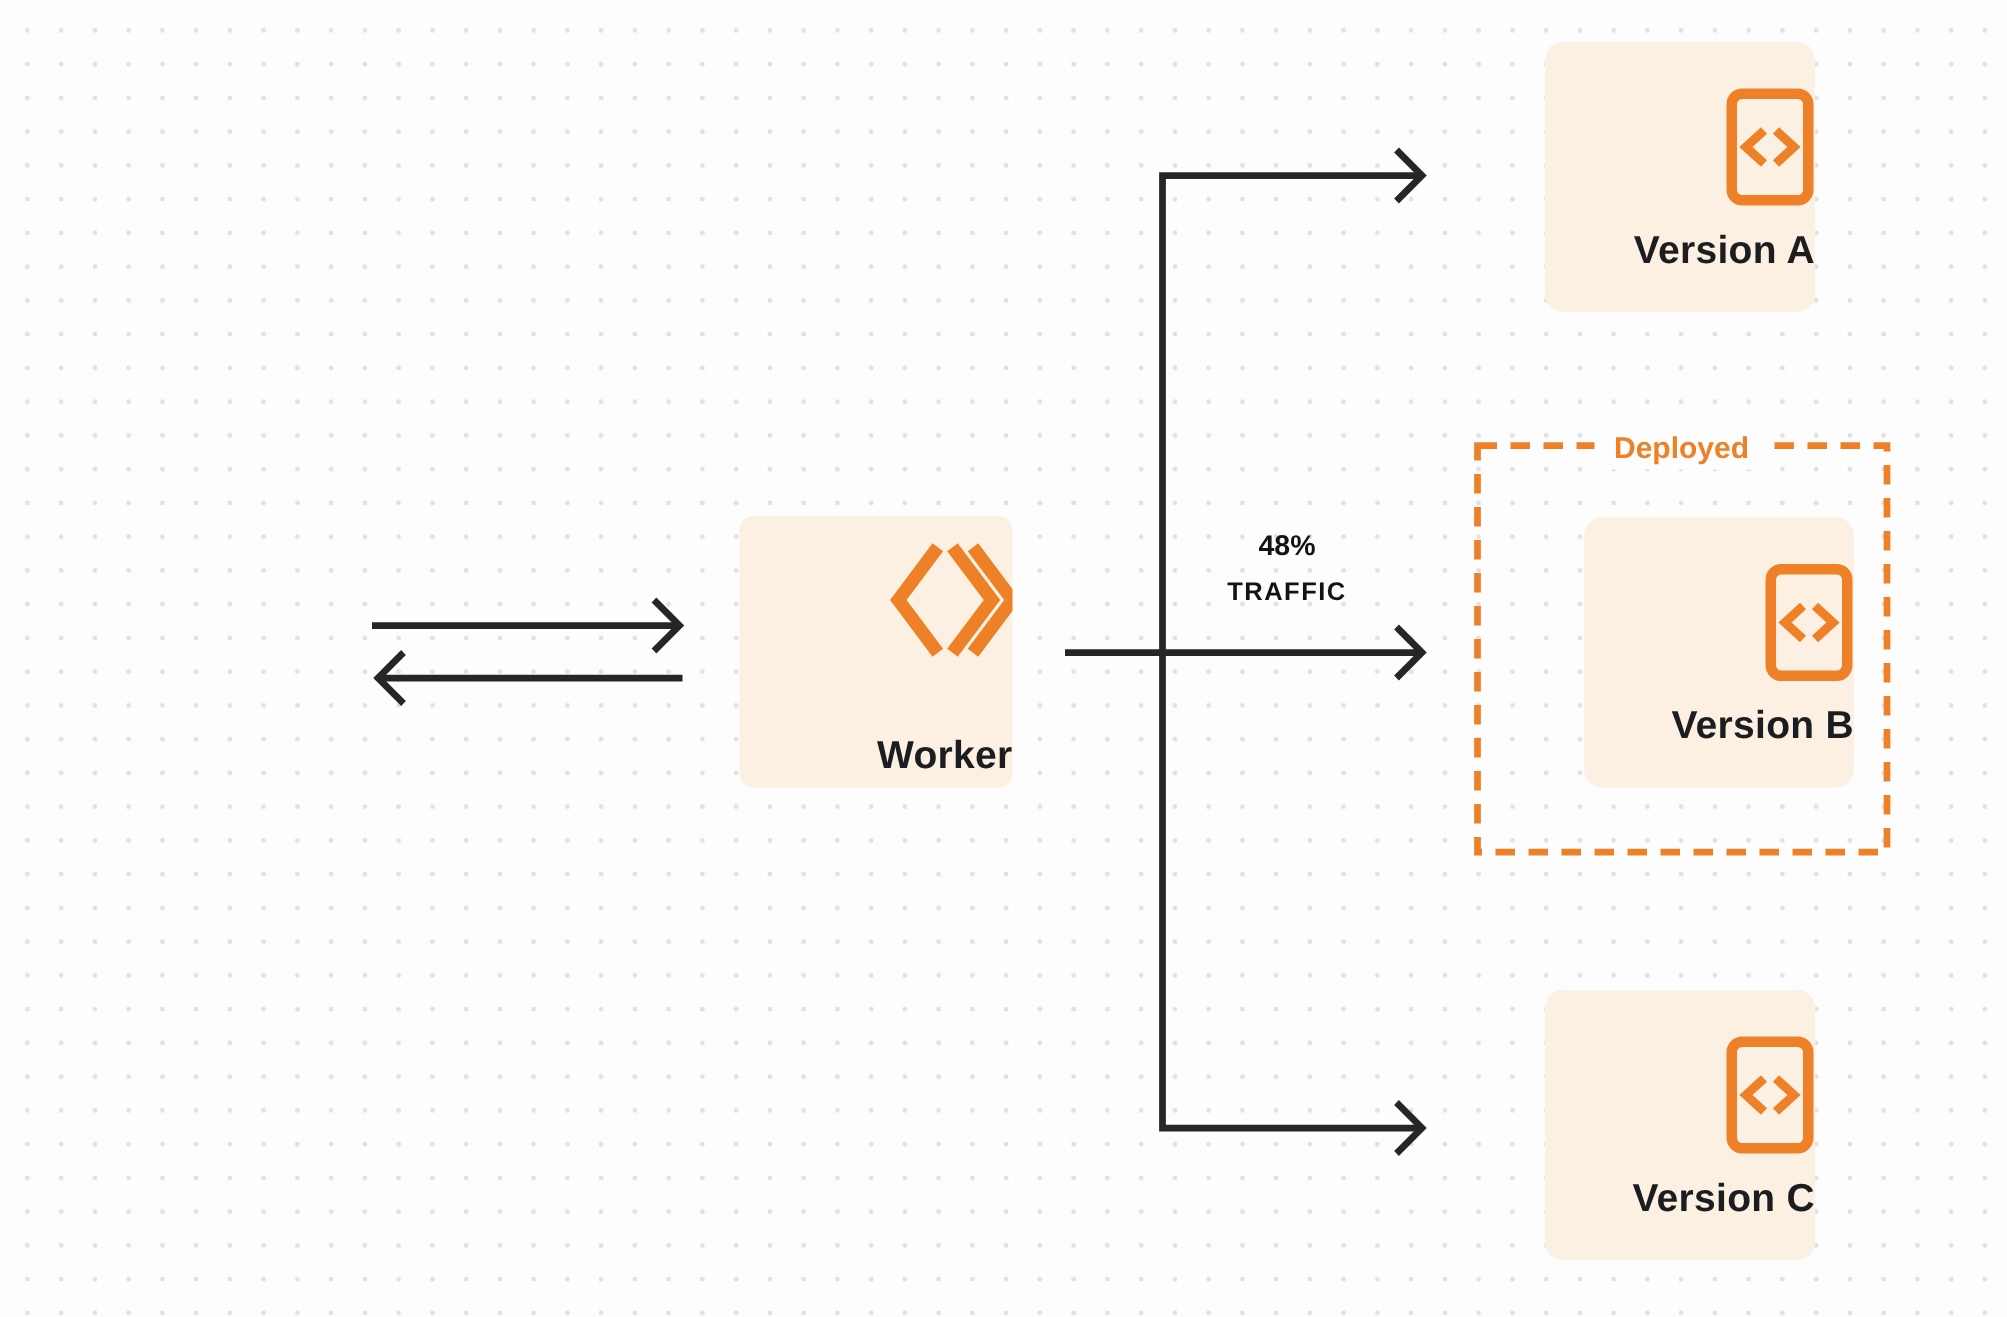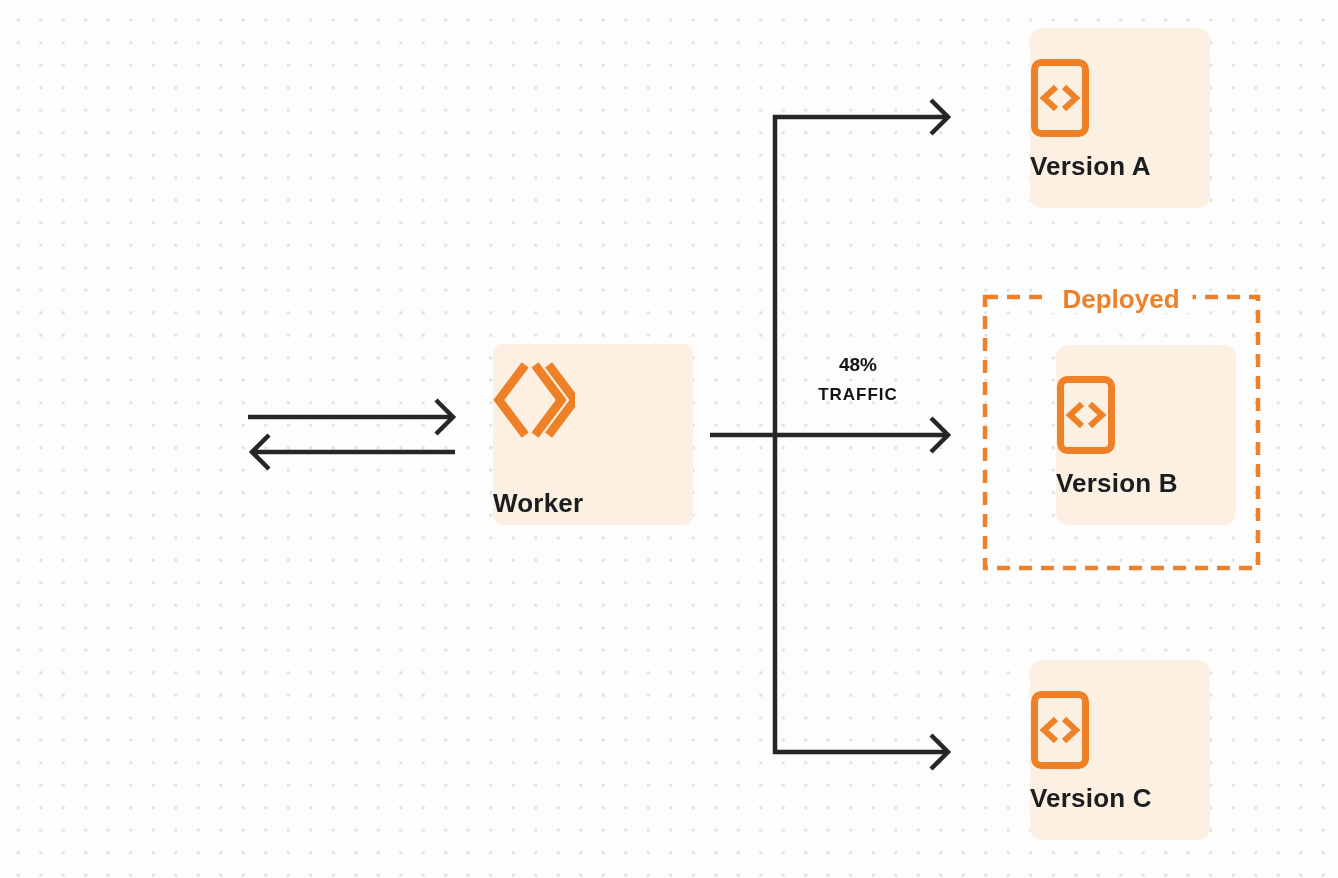--- a/index.html
+++ b/index.html
@@ -22,43 +22,43 @@
     position:relative;
   }
   .canvas{position:absolute;inset:0;width:1338px;height:878px;}
   .arrow-layer{position:absolute;left:0;top:0;z-index:1;}
   .arrow{stroke:var(--arrow-black);stroke-width:4.5;fill:none;stroke-linejoin:miter;stroke-linecap:butt;}
   .deployed-rect{stroke:var(--accent-orange);stroke-width:4.5;fill:none;stroke-dasharray:13 9;}
 
   .node{
     position:absolute;z-index:2;
     border-radius:9px;
-    display:flex;flex-direction:column;align-items:flex-start;justify-content:center;
+    display:flex;flex-direction:column;align-items:flex-end;justify-content:center;
   }
   .node-label{
     font-weight:700;font-size:26px;color:var(--text-dark);letter-spacing:0.2px;
   }
   .client-box{left:30px;top:344px;width:182px;height:181px;background:var(--box-gray);}
-  .worker-box{left:493px;top:344px;width:200px;height:181px;background:var(--box-cream);padding-top:8px;gap:32px;}
+  .worker-box{left:493px;top:344px;width:182px;height:181px;background:var(--box-cream);padding-top:8px;gap:32px;}
   .worker-box .worker-icon{margin-bottom:15px;}
   .version-box{left:1030px;width:180px;height:180px;background:var(--box-cream);border-radius:12px;padding-top:4px;}
   .version-a{top:28px;}
   .version-b{top:345px;margin-left:26px;}
   .version-c{top:660px;}
   .version-box .code-icon{margin-bottom:13px;}
 
   .icon{display:block;}
   .icon .stroke{stroke:var(--accent-orange);fill:none;}
 
   .deployed-label{
     position:absolute;z-index:3;
     left:1121px;top:285px;transform:translateX(-50%);
     background:var(--page-bg);
     padding:0 13px;
-    font-weight:700;font-size:26px;color:var(--accent-orange);
+    font-weight:700;font-size:20px;color:var(--accent-orange);
     line-height:28px;white-space:nowrap;
   }
   .traffic-label{
     position:absolute;z-index:2;
     left:788px;top:350px;width:140px;
     text-align:center;color:#121316;
   }
   .traffic-label .pct{font-weight:700;font-size:19px;line-height:30px;}
   .traffic-label .word{font-weight:700;font-size:17px;line-height:30px;letter-spacing:1px;}
 </style>

